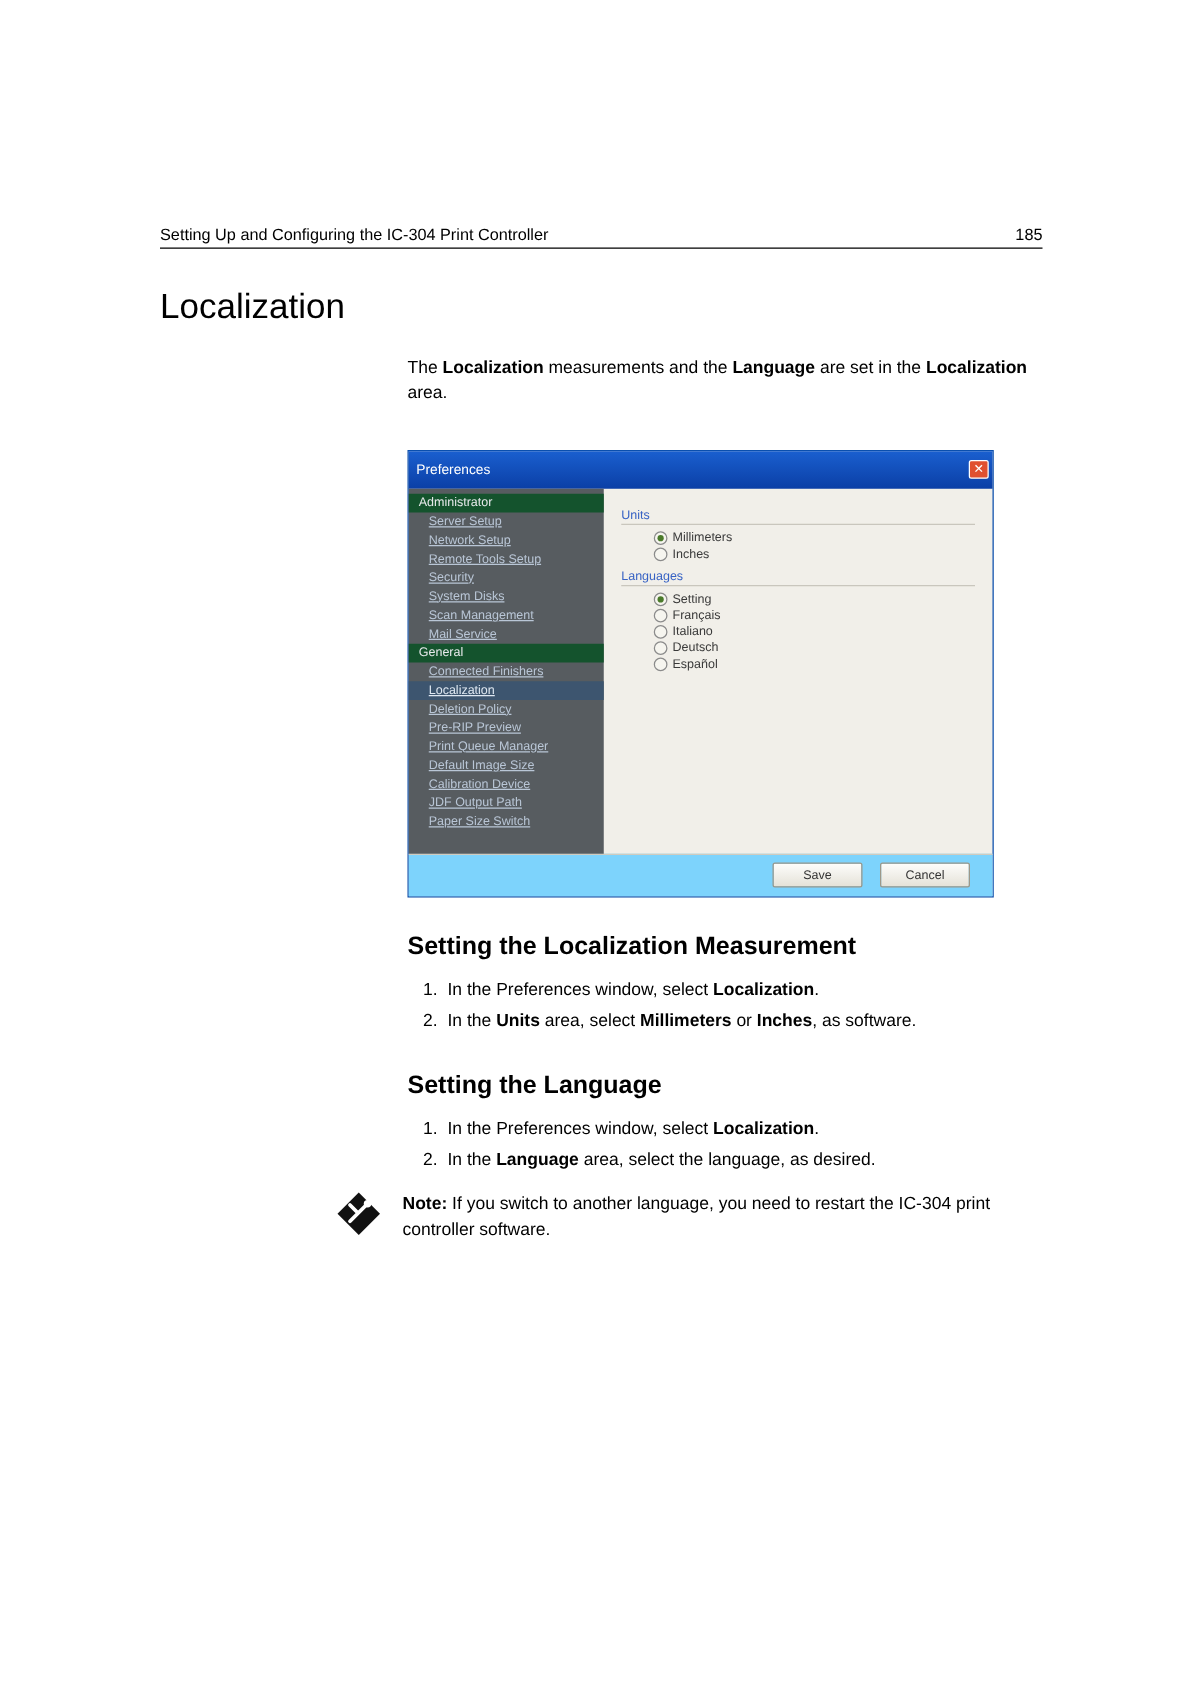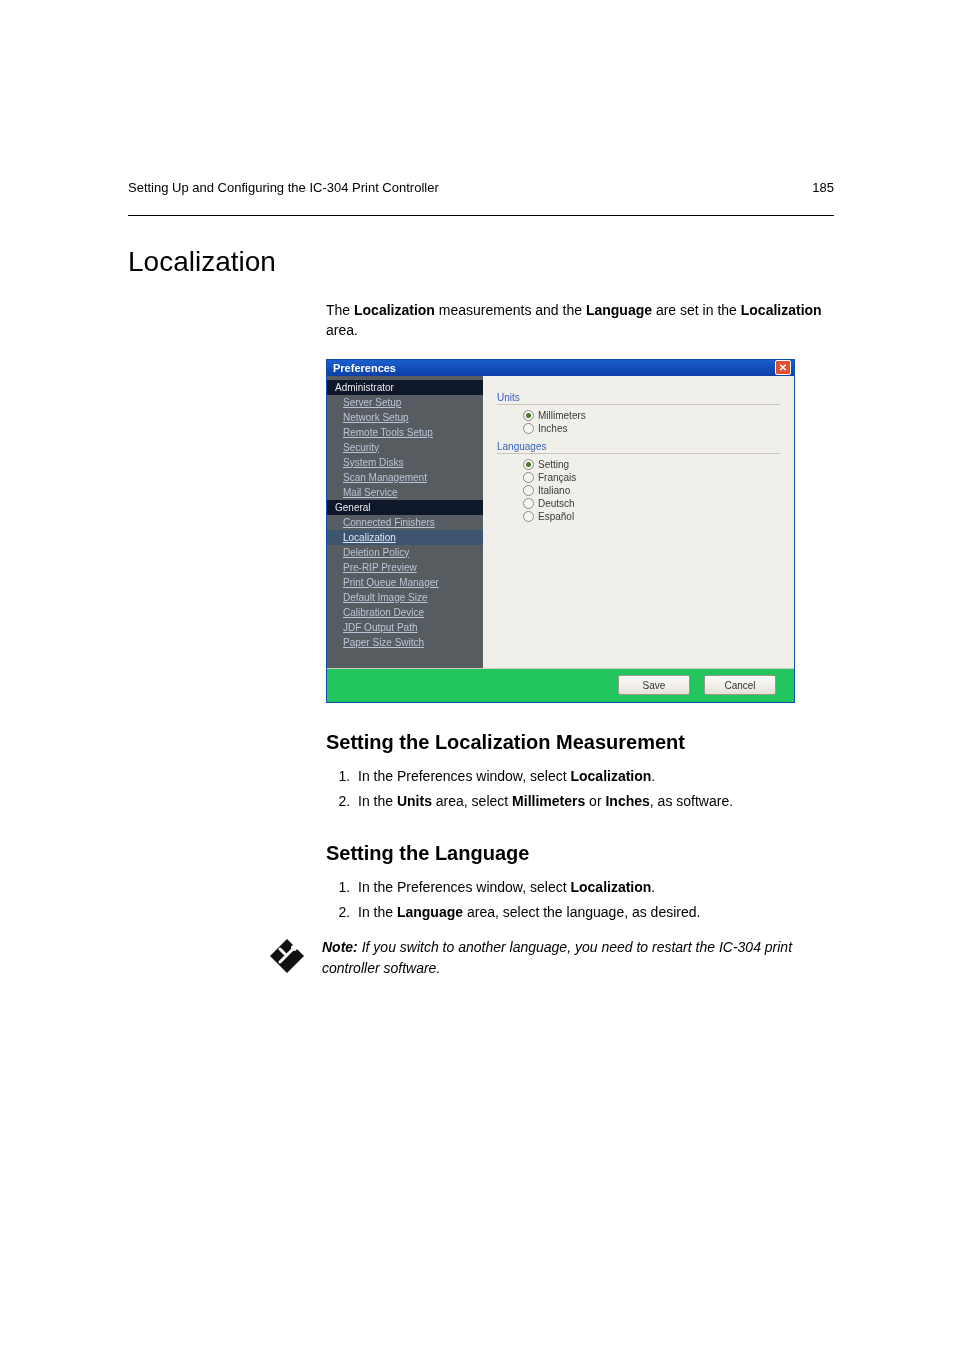--- a/index.html
+++ b/index.html
@@ -12,56 +12,56 @@
     position: relative;
   }
   .page {
     padding: 180px 120px 0 128px;
   }
   .header-row {
     display: flex;
     justify-content: space-between;
     align-items: flex-end;
     border-bottom: 1px solid #000;
-    padding-bottom: 20px;
+    padding-bottom: 3px;
     margin-bottom: 30px;
     font-size: 13px;
   }
   .section-title {
     font-size: 28px;
     font-weight: 400;
     margin-bottom: 22px;
   }
   .body-col {
     margin-left: 198px;
   }
   .intro {
     font-size: 14px;
     line-height: 1.45;
-    margin-bottom: 18px;
+    margin-bottom: 36px;
   }
   .intro b { font-weight: bold; }
 
   
   .dialog {
     width: 469px;
     border: 1px solid #0a4fae;
     background: #f1efe9;
     font-size: 10px;
     color: #333;
   }
   .dlg-titlebar {
-    height: 16px;
+    height: 30px;
     background: linear-gradient(#1a5fcf, #0b3fa6);
     color: #fff;
     display: flex;
     align-items: center;
     justify-content: space-between;
     padding: 0 3px 0 6px;
-    font-weight: bold;
+    font-weight: normal;
     font-size: 11px;
   }
   .close-btn {
     width: 16px; height: 15px;
     background: #e05030;
     border: 1px solid #fff;
     border-radius: 2px;
     color: #fff;
     display: flex; align-items:center; justify-content:center;
     font-size: 10px; line-height: 1;
@@ -69,21 +69,21 @@
   .dlg-body {
     display: flex;
   }
   .sidebar {
     width: 156px;
     background: #575c60;
     color: #cfd3d6;
     padding: 4px 0 18px 0;
   }
   .sb-group-header {
-    background: #0f172a;
+    background: #14532d;
     color: #e8eaec;
     padding: 2px 8px;
     font-size: 10px;
   }
   .sb-item {
     padding: 2px 8px 2px 16px;
     font-size: 10px;
     color: #b9c6d6;
     cursor: pointer;
     text-decoration: underline;
@@ -118,21 +118,21 @@
     border-radius: 50%;
     background: #f6f5ef;
     display: flex; align-items:center; justify-content:center;
   }
   .radio.checked::after {
     content:"";
     width:5px; height:5px; border-radius:50%;
     background:#4a7a2a;
   }
   .dlg-footer {
-    background: #22c55e;
+    background: #7dd3fc;
     border-top: 1px solid #cfcbbf;
     height: 34px;
     display: flex;
     align-items: center;
     justify-content: flex-end;
     gap: 14px;
     padding-right: 18px;
   }
   .btn {
     width: 72px; height: 20px;
@@ -166,21 +166,20 @@
     align-items: flex-start;
     margin-left: -60px;
   }
   .note-icon {
     width: 42px; flex: 0 0 42px;
   }
   .note-text {
     font-size: 14px;
     line-height: 1.45;
     padding-top: 2px;
-    font-style: italic;
   }
 </style>
 </head>
 <body>
 
 <div class="page">
 
   <div class="header-row">
     <span>Setting Up and Configuring the IC-304 Print Controller</span>
     <span>185</span>

